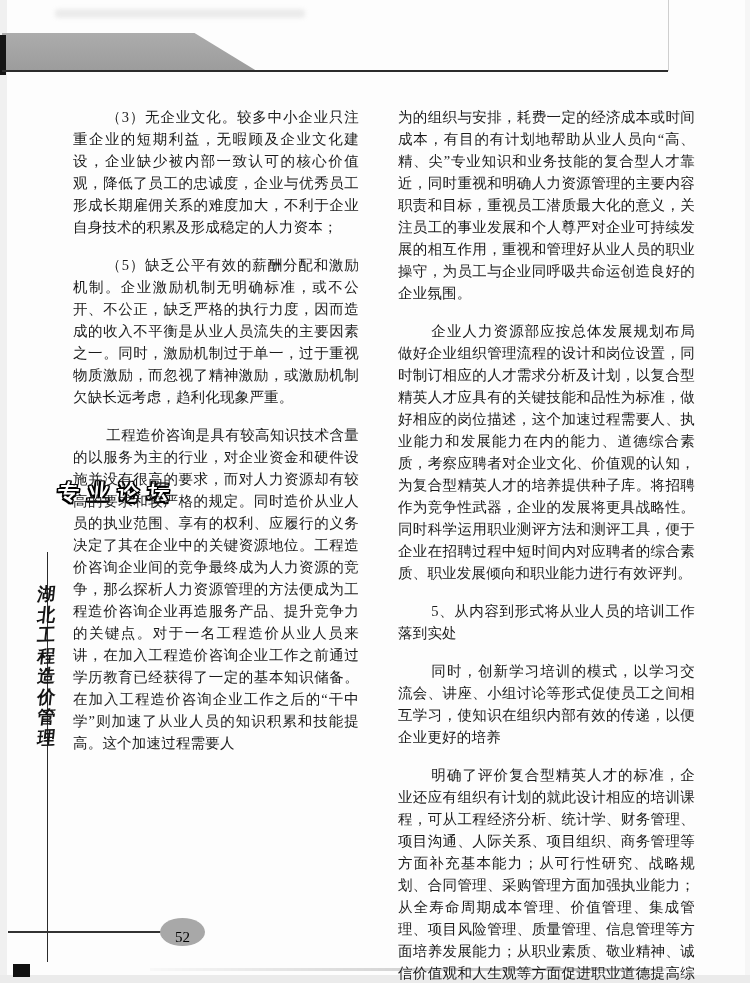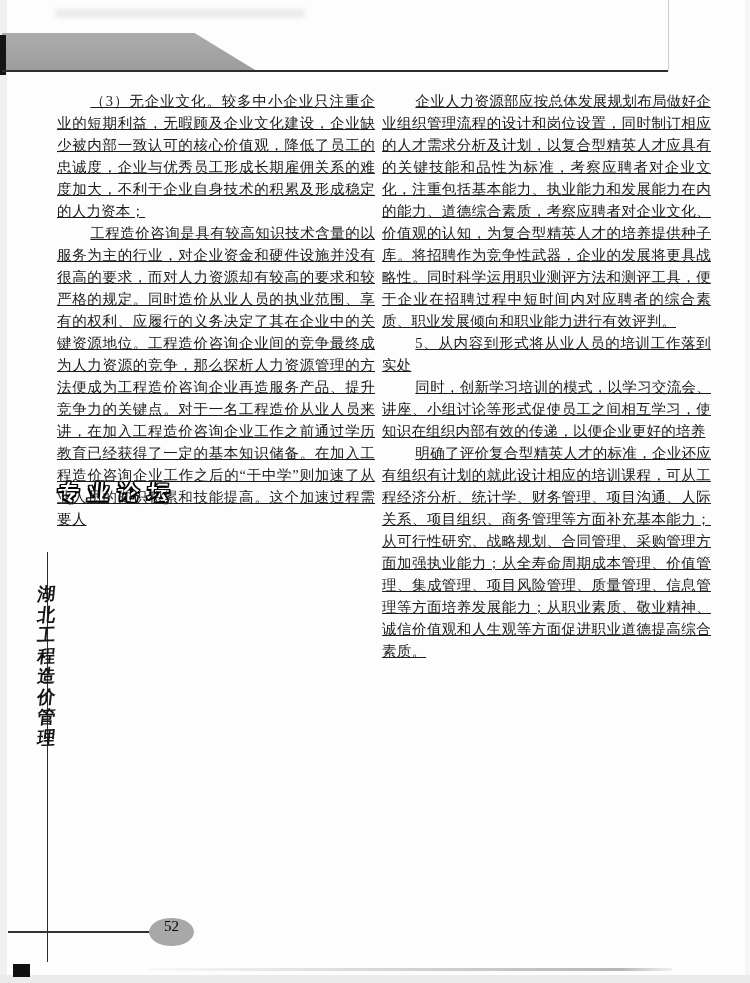--- a/index.html
+++ b/index.html
@@ -31,34 +31,34 @@
     text-shadow:-1.5px -1.5px 0 #000,1.5px -1.5px 0 #000,-1.5px 1.5px 0 #000,1.5px 1.5px 0 #000,
       0 -1.5px 0 #000,0 1.5px 0 #000,-1.5px 0 0 #000,1.5px 0 0 #000;}
   .header-rule{position:absolute;left:2px;top:70px;width:666px;height:2px;background:var(--rule,#2c2c2c);}
   .fold-line{position:absolute;left:668px;top:0;width:1px;height:71px;background:rgba(0,0,0,0.18);}
 
   
   .col{position:absolute;top:90px;font-size:14.5px;line-height:22px;color:var(--ink,#1b1b1b);
     text-align:justify;letter-spacing:0.2px;word-break:break-all;}
   .col-left{left:57px;width:318px;}
   .col-right{left:382px;width:329px;}
-  .col p{margin:0;text-indent:2.3em;text-decoration:underline;}
+  .col p{margin:16px;text-indent:2.3em;}
   .col p.continuation{text-indent:0;}
   .col p.heading{font-weight:bold;}
 
   
   .side-line{position:absolute;left:46.5px;top:552px;width:1.5px;height:410px;background:#2b2b2b;}
   .side-title{position:absolute;left:33px;top:584px;width:27px;text-align:center;}
   .side-title span{display:block;height:20.5px;line-height:20.5px;font-size:18px;font-weight:bold;
     color:#151515;transform:skewX(-8deg) rotate(-2deg);}
 
   
   .footer-line{position:absolute;left:8px;top:931px;width:154px;height:1.5px;background:#333;}
-  .page-number{position:absolute;left:149px;top:918px;width:45px;height:28px;border-radius:50%;
-    background:var(--badge_gray,#a8a8a8);display:flex;align-items:flex-start;justify-content:center;
+  .page-number{position:absolute;left:160px;top:918px;width:45px;height:28px;border-radius:50%;
+    background:var(--badge_gray,#a8a8a8);display:flex;align-items:flex-end;justify-content:center;
     font-size:15px;color:#000;}
   .corner-mark{position:absolute;left:13px;top:964px;width:17px;height:13px;background:#111;}
 </style>
 </head>
 <body>
 
 <div class="page">
   <div class="edge-left"></div>
   <div class="edge-right"></div>
   <div class="edge-bottom"></div>
@@ -66,24 +66,26 @@
   <div class="smudge"></div>
 
   <div class="banner"></div>
   <div class="banner-bar"></div>
   <span class="banner-label">专业论坛</span>
   <div class="header-rule"></div>
   <div class="fold-line"></div>
 
   <div class="col col-left">
       <p class="body">（3）无企业文化。较多中小企业只注重企业的短期利益，无暇顾及企业文化建设，企业缺少被内部一致认可的核心价值观，降低了员工的忠诚度，企业与优秀员工形成长期雇佣关系的难度加大，不利于企业自身技术的积累及形成稳定的人力资本；</p>
+      <p class="body">（5）缺乏公平有效的薪酬分配和激励机制。企业激励机制无明确标准，或不公开、不公正，缺乏严格的执行力度，因而造成的收入不平衡是从业人员流失的主要因素之一。同时，激励机制过于单一，过于重视物质激励，而忽视了精神激励，或激励机制欠缺长远考虑，趋利化现象严重。</p>
       <p class="body">工程造价咨询是具有较高知识技术含量的以服务为主的行业，对企业资金和硬件设施并没有很高的要求，而对人力资源却有较高的要求和较严格的规定。同时造价从业人员的执业范围、享有的权利、应履行的义务决定了其在企业中的关键资源地位。工程造价咨询企业间的竞争最终成为人力资源的竞争，那么探析人力资源管理的方法便成为工程造价咨询企业再造服务产品、提升竞争力的关键点。对于一名工程造价从业人员来讲，在加入工程造价咨询企业工作之前通过学历教育已经获得了一定的基本知识储备。在加入工程造价咨询企业工作之后的“干中学”则加速了从业人员的知识积累和技能提高。这个加速过程需要人</p>
     </div>
   <div class="col col-right">
-      <p class="body">企业人力资源部应按总体发展规划布局做好企业组织管理流程的设计和岗位设置，同时制订相应的人才需求分析及计划，以复合型精英人才应具有的关键技能和品性为标准，考察应聘者对企业文化，注重包括基本能力、执业能力和发展能力在内的能力、道德综合素质，考察应聘者对企业文化、价值观的认知，为复合型精英人才的培养提供种子库。将招聘作为竞争性武器，企业的发展将更具战略性。同时科学运用职业测评方法和测评工具，便于企业在招聘过程中短时间内对应聘者的综合素质、职业发展倾向和职业能力进行有效评判。</p>
+      <p class="continuation">为的组织与安排，耗费一定的经济成本或时间成本，有目的有计划地帮助从业人员向“高、精、尖”专业知识和业务技能的复合型人才靠近，同时重视和明确人力资源管理的主要内容职责和目标，重视员工潜质最大化的意义，关注员工的事业发展和个人尊严对企业可持续发展的相互作用，重视和管理好从业人员的职业操守，为员工与企业同呼吸共命运创造良好的企业氛围。</p>
+      <p class="body">企业人力资源部应按总体发展规划布局做好企业组织管理流程的设计和岗位设置，同时制订相应的人才需求分析及计划，以复合型精英人才应具有的关键技能和品性为标准，做好相应的岗位描述，这个加速过程需要人、执业能力和发展能力在内的能力、道德综合素质，考察应聘者对企业文化、价值观的认知，为复合型精英人才的培养提供种子库。将招聘作为竞争性武器，企业的发展将更具战略性。同时科学运用职业测评方法和测评工具，便于企业在招聘过程中短时间内对应聘者的综合素质、职业发展倾向和职业能力进行有效评判。</p>
       <p class="body">5、从内容到形式将从业人员的培训工作落到实处</p>
       <p class="body">同时，创新学习培训的模式，以学习交流会、讲座、小组讨论等形式促使员工之间相互学习，使知识在组织内部有效的传递，以便企业更好的培养</p>
       <p class="body">明确了评价复合型精英人才的标准，企业还应有组织有计划的就此设计相应的培训课程，可从工程经济分析、统计学、财务管理、项目沟通、人际关系、项目组织、商务管理等方面补充基本能力；从可行性研究、战略规划、合同管理、采购管理方面加强执业能力；从全寿命周期成本管理、价值管理、集成管理、项目风险管理、质量管理、信息管理等方面培养发展能力；从职业素质、敬业精神、诚信价值观和人生观等方面促进职业道德提高综合素质。</p>
     </div>
 
   <div class="side-line"></div>
   <div class="side-title">
       <span>湖</span>
       <span>北</span>
       <span>工</span>

